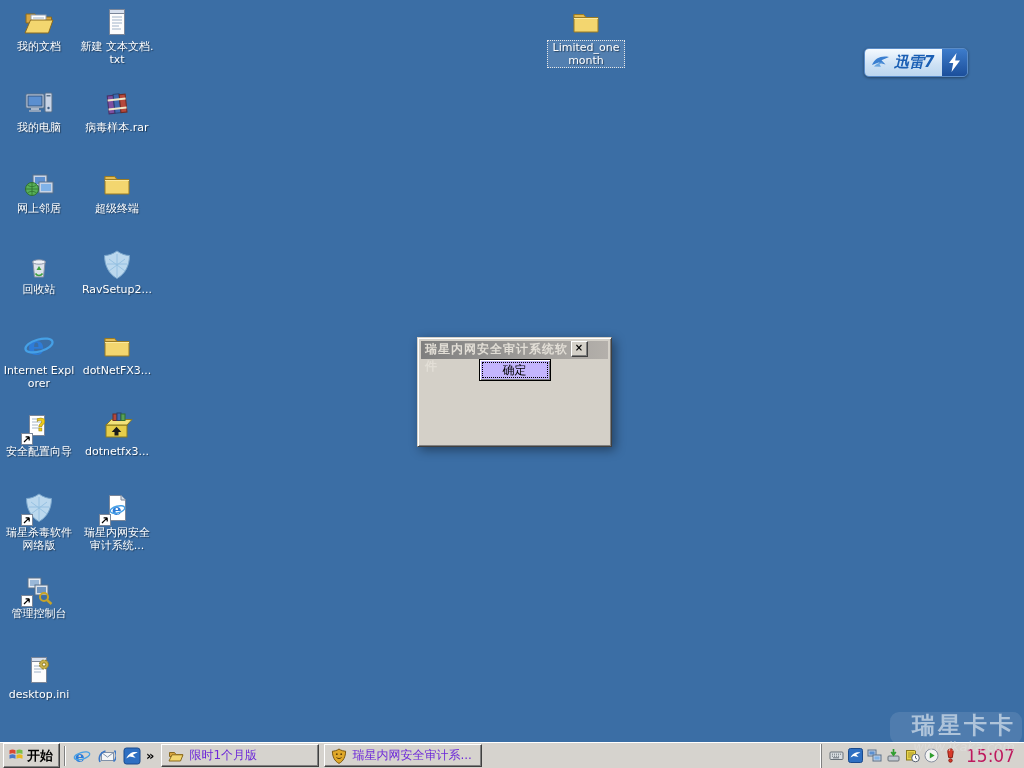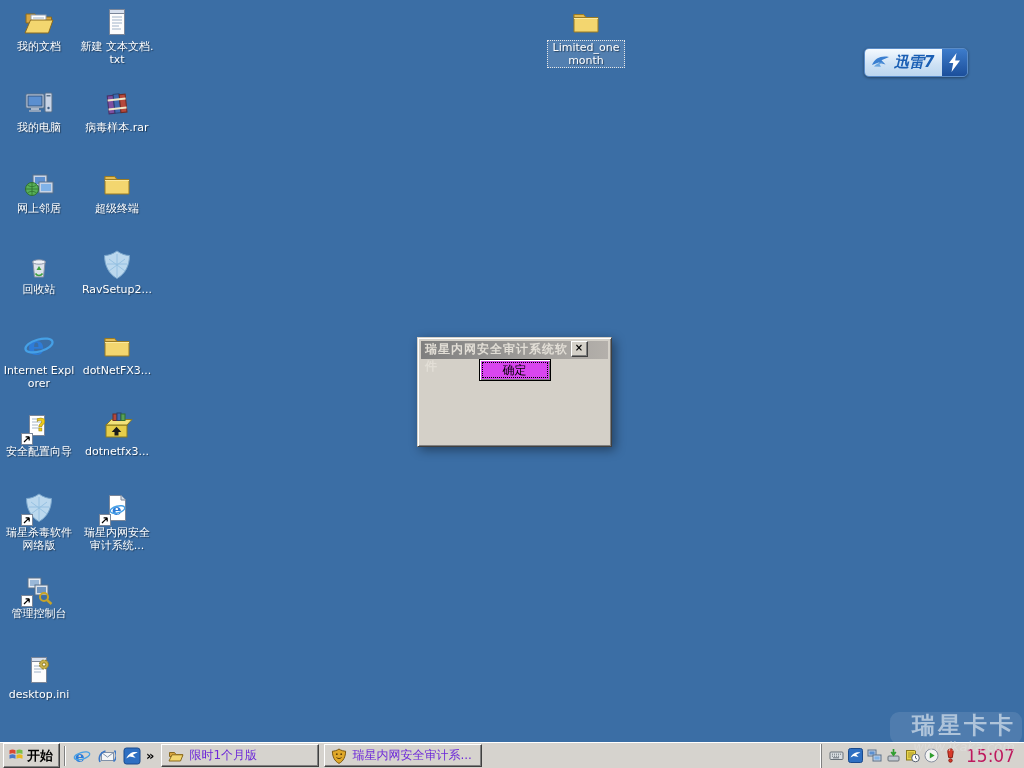--- a/index.html
+++ b/index.html
@@ -29,21 +29,21 @@
     box-sizing:border-box;font-size:12px;color:#000;}
   .dlg-title{height:18px;margin:3px 3px 0 3px;padding:0 20px 0 4px;display:flex;
     background:linear-gradient(90deg,#7f7f7f,#b4b0ab);color:#e2ded6;font-weight:bold;
     letter-spacing:1px;}
   .dlg-close{margin-left:auto;width:16px;height:14px;background:#D4D0C8;
     border:1px solid;border-color:#fff #404040 #404040 #fff;box-shadow:inset -1px -1px 0 #808080;
     font-size:10px;line-height:12px;text-align:center;font-weight:bold;color:#000;cursor:default;}
   .dlg-body{display:flex;align-items:center;gap:16px;padding:12px 10px 6px 14px;}
   .dlg-msg{font-size:12px;}
   .dlg-btnrow{text-align:center;}
-  .ok-button{width:72px;height:22px;background:#d946ef;border:1px solid #000;
+  .ok-button{width:72px;height:22px;background:#c4b5fd;border:1px solid #000;
     box-shadow:inset 1px 1px 0 #fff,inset -1px -1px 0 #808080;font-size:12px;
     font-family:inherit;outline:1px dotted #000;outline-offset:-4px;cursor:default;}
   
   .taskbar{position:absolute;left:0;bottom:0;width:1024px;height:26px;background:#D6D3CE;
     border-top:1px solid #fff;box-sizing:border-box;display:flex;align-items:center;
     padding:0 3px;z-index:5;}
   .start-button{height:23px;display:flex;align-items:center;gap:3px;padding:0 6px 0 4px;
     background:#D6D3CE;border:1px solid;border-color:#fff #404040 #404040 #fff;
     box-shadow:inset -1px -1px 0 #808080;font-size:13px;font-weight:bold;color:#000;cursor:default;}
   .tb-divider{width:0;height:20px;border-left:1px solid #808080;border-right:1px solid #fff;margin:0 4px;}

